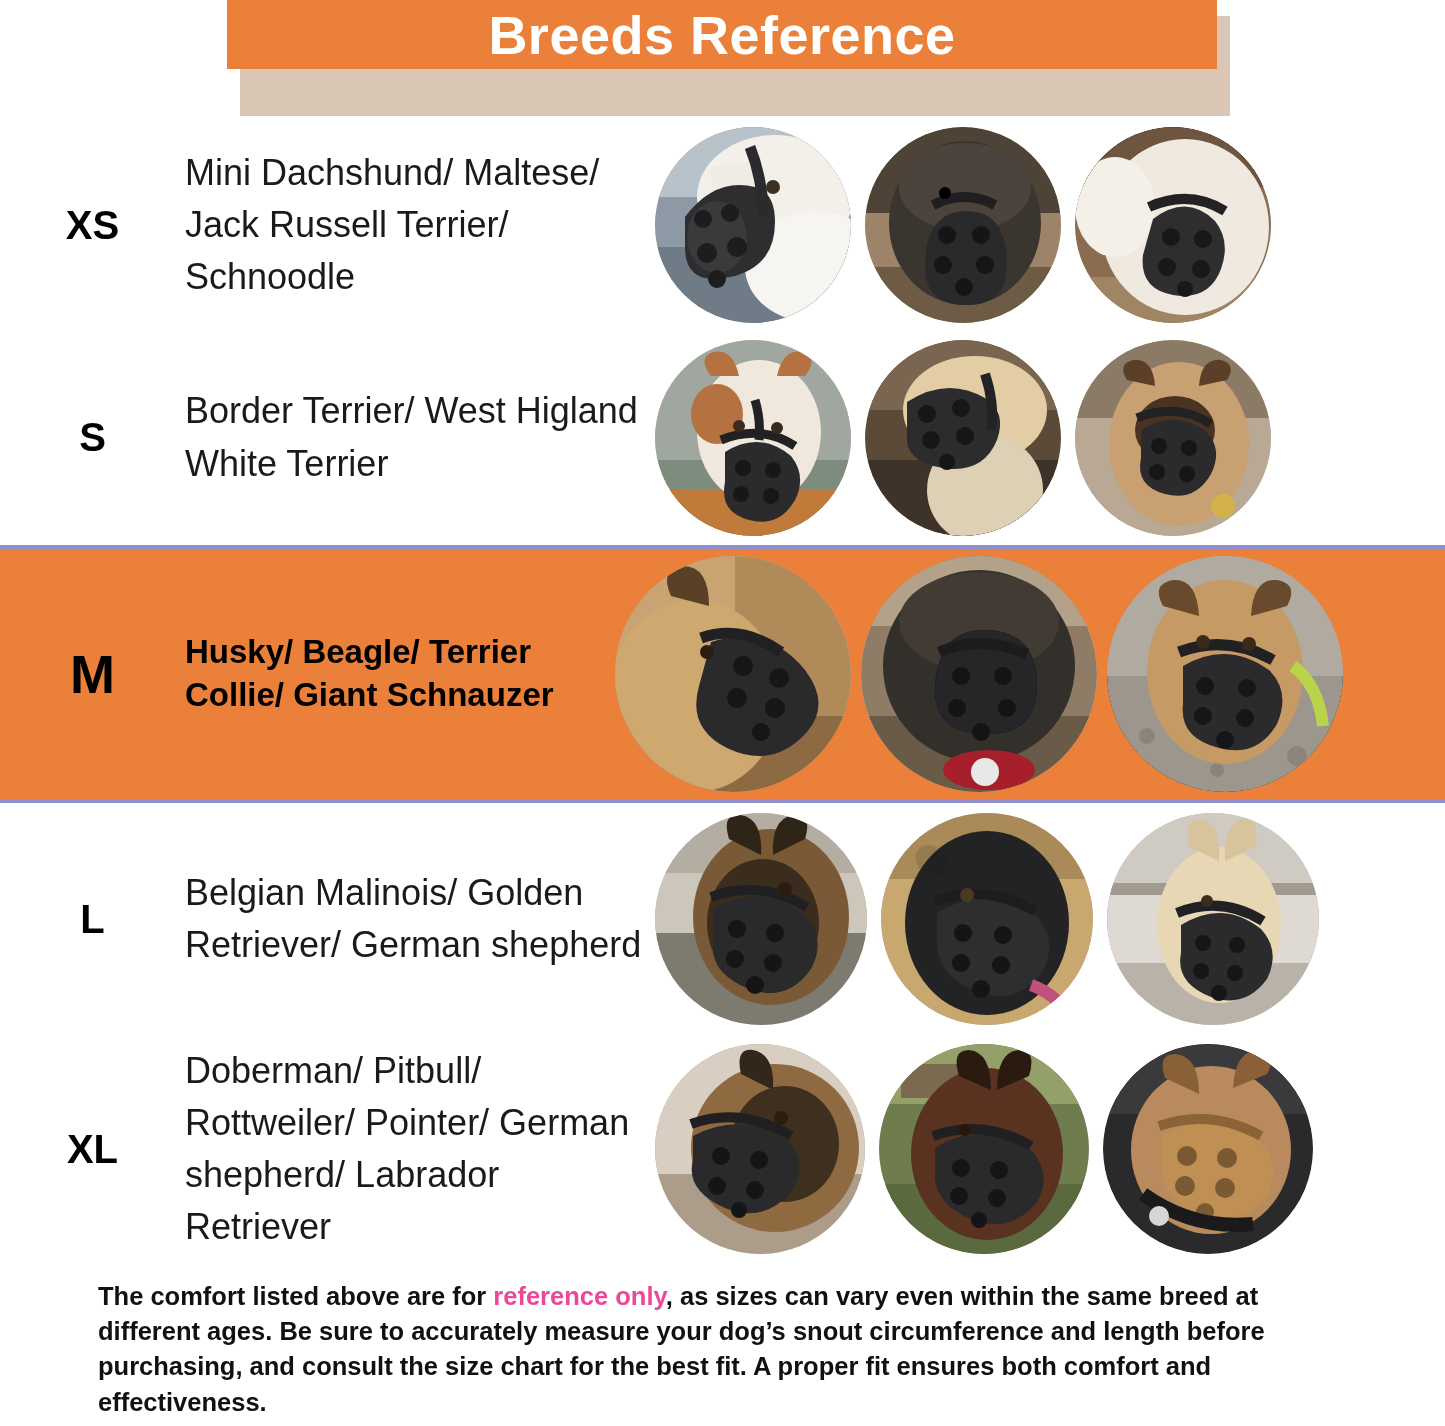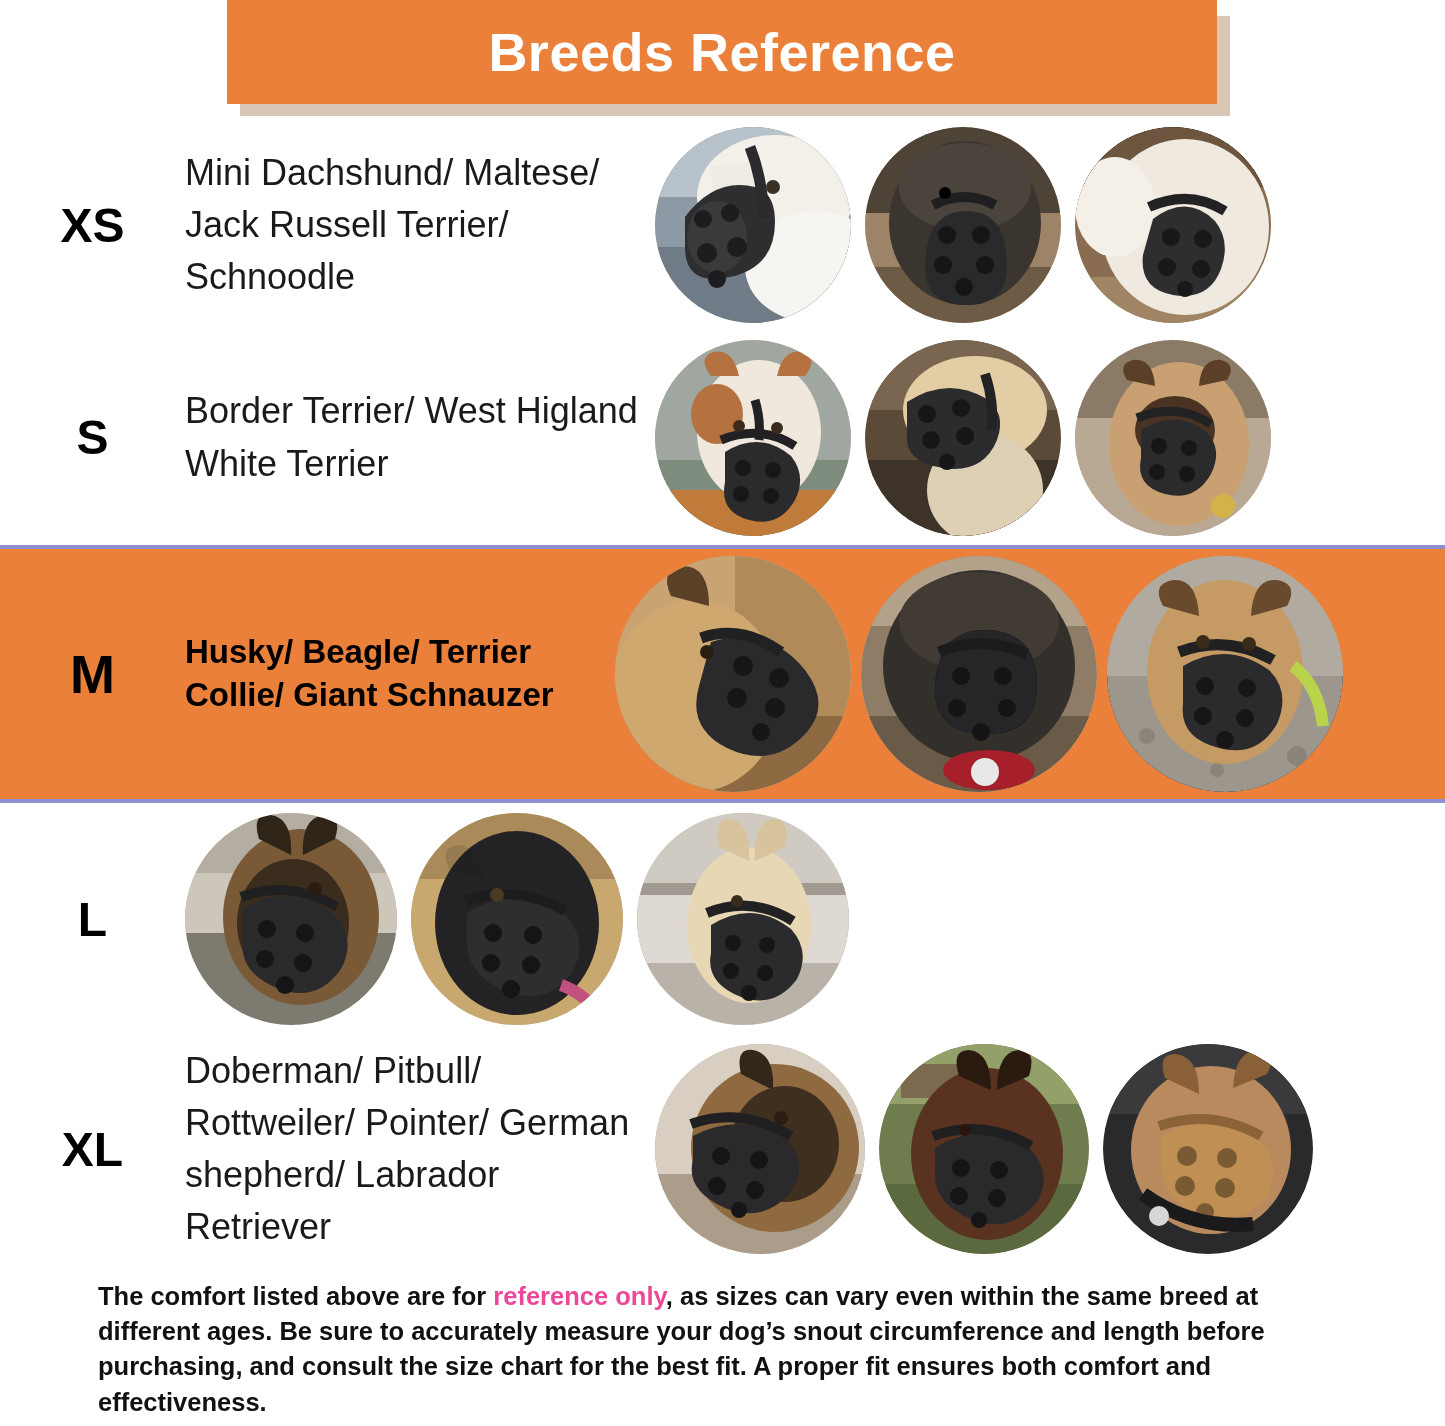--- a/index.html
+++ b/index.html
@@ -29,21 +29,21 @@
     top: 16px;
     width: 990px;
     height: 100px;
     background: #d9c6b4;
   }
   .header-bar {
     position: absolute;
     left: 227px;
     top: 0px;
     width: 990px;
-    height: 104px;
+    height: 69px;
     background: #ea8039;
     display: flex;
     align-items: center;
     justify-content: center;
   }
   .header-title {
     color: #ffffff;
     font-size: 54px;
     font-weight: bold;
     letter-spacing: 0.5px;
@@ -63,21 +63,21 @@
   }
   .row.highlight {
     background: #ea8039;
     border-top: 4px solid #8f8fd0;
     border-bottom: 4px solid #8f8fd0;
   }
   .size-cell {
     width: 185px;
     flex: 0 0 185px;
     text-align: center;
-    font-size: 48px;
+    font-size: 40px;
     font-weight: bold;
     color: #000000;
   }
   .row.highlight .size-cell { font-size: 54px; }
   .breed-cell {
     flex: 0 0 470px;
     width: 470px;
     font-size: 36px;
     line-height: 1.45;
     color: #1a1a1a;
@@ -371,20 +371,21 @@
             <circle cx="142" cy="88" r="7" fill="#3a2a18"></circle>
             <path d="M186 110 q26 20 30 60" stroke="#b9d44a" stroke-width="12" fill="none"></path>
           </g>
         </svg>
       </div>
     </div>
   </div>
 
   <div class="row" style="height:232px;">
     <div class="size-cell">L</div>
+    <div class="breed-cell">Belgian Malinois/ Golden Retriever/ German shepherd</div>
     <div class="photos">
       <div class="photo">
         <svg width="212" height="212" viewBox="0 0 212 212">
           <defs>
               <clipPath id="c10">
                 <circle cx="106" cy="106" r="106"></circle>
               </clipPath>
             </defs>
           <g clip-path="url(#c10)">
             <rect width="212" height="212" fill="#cdc6bb"></rect>

